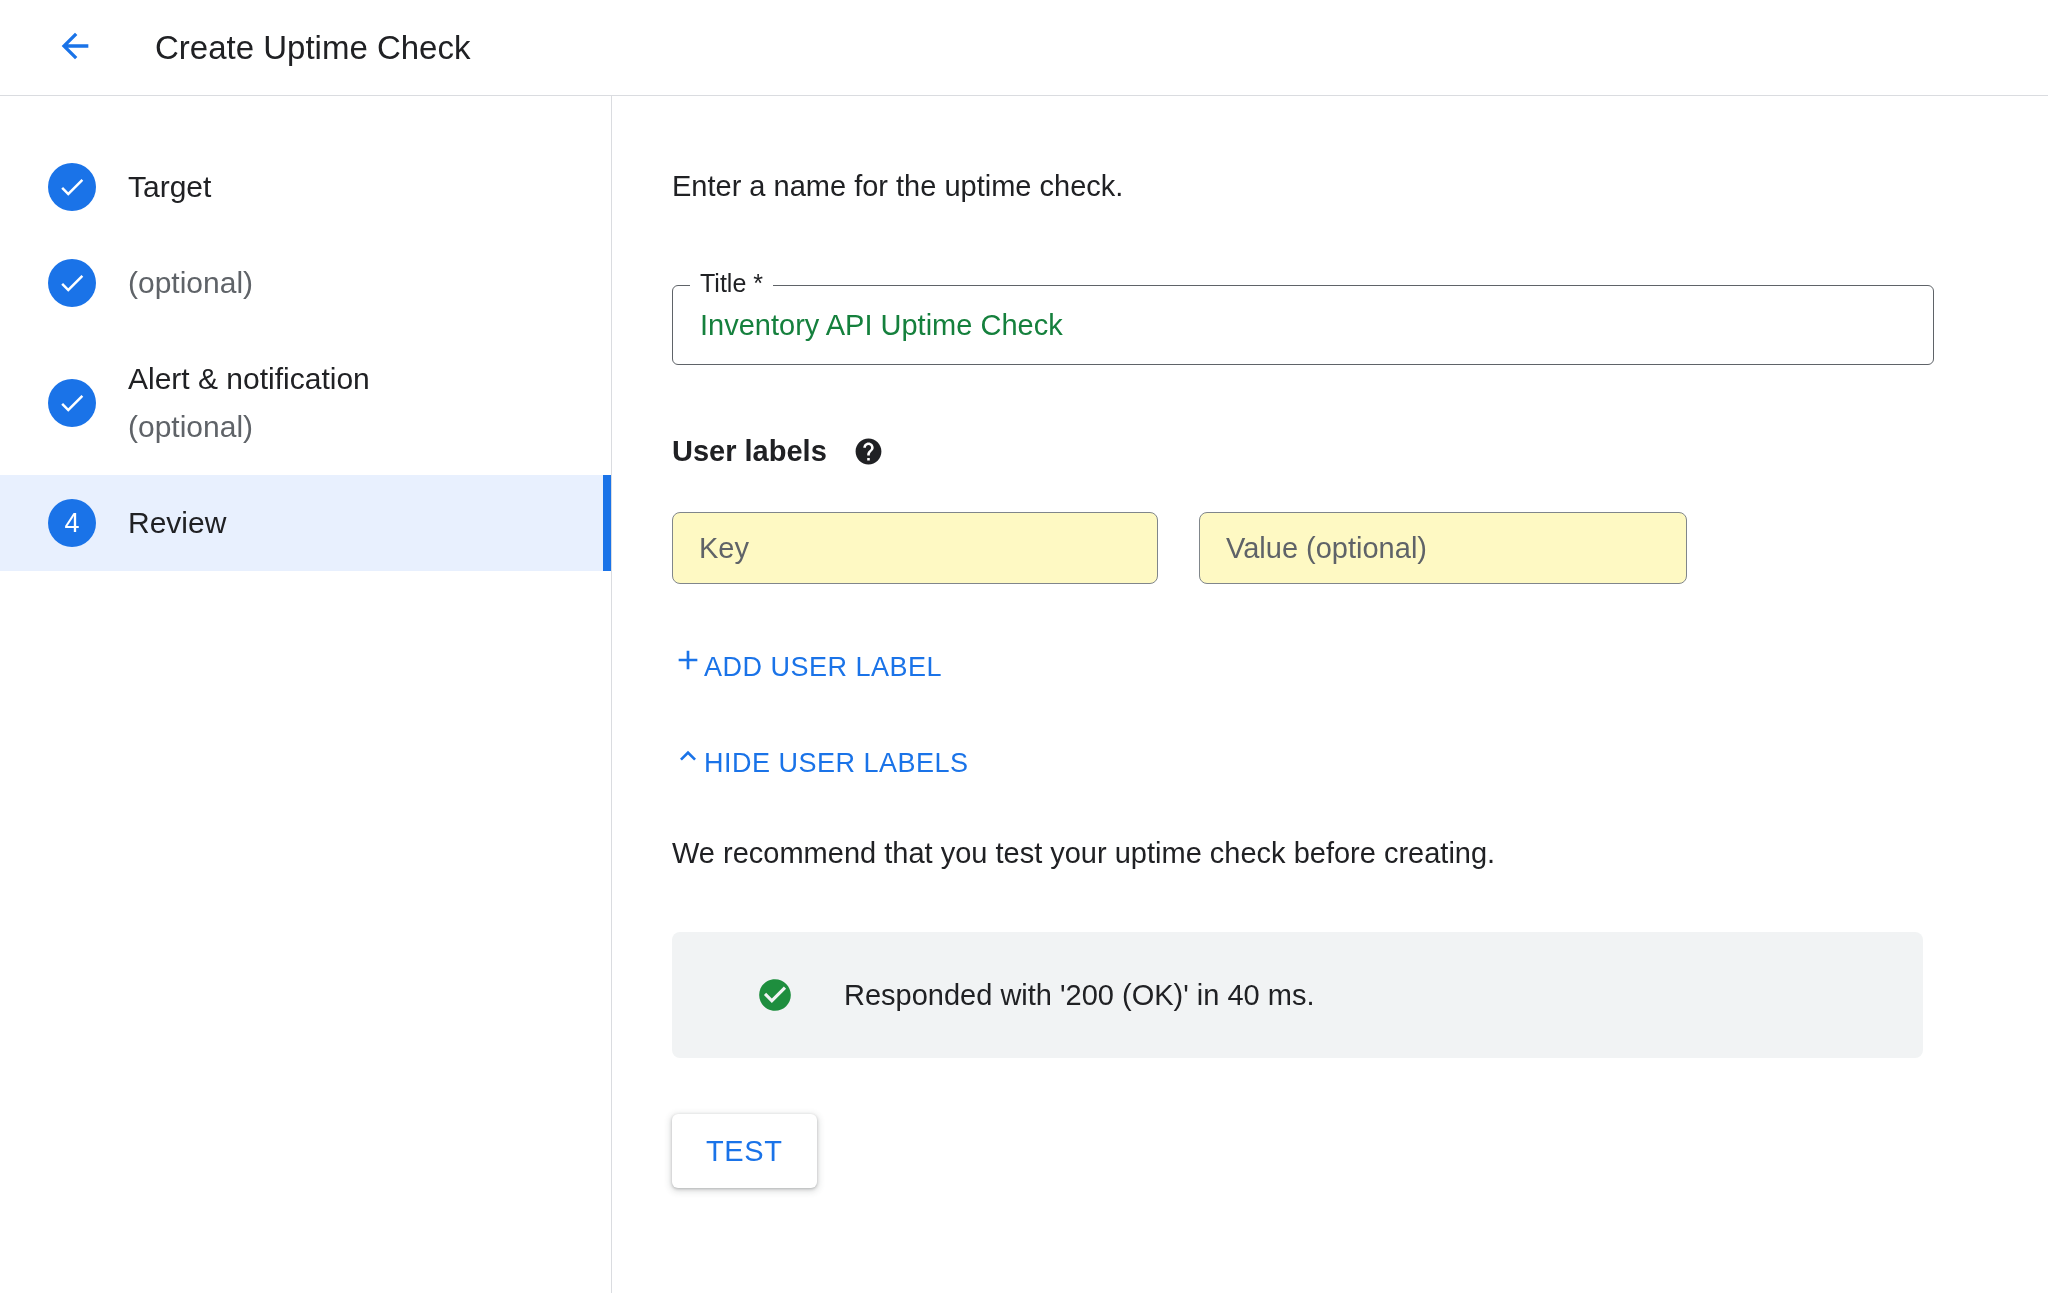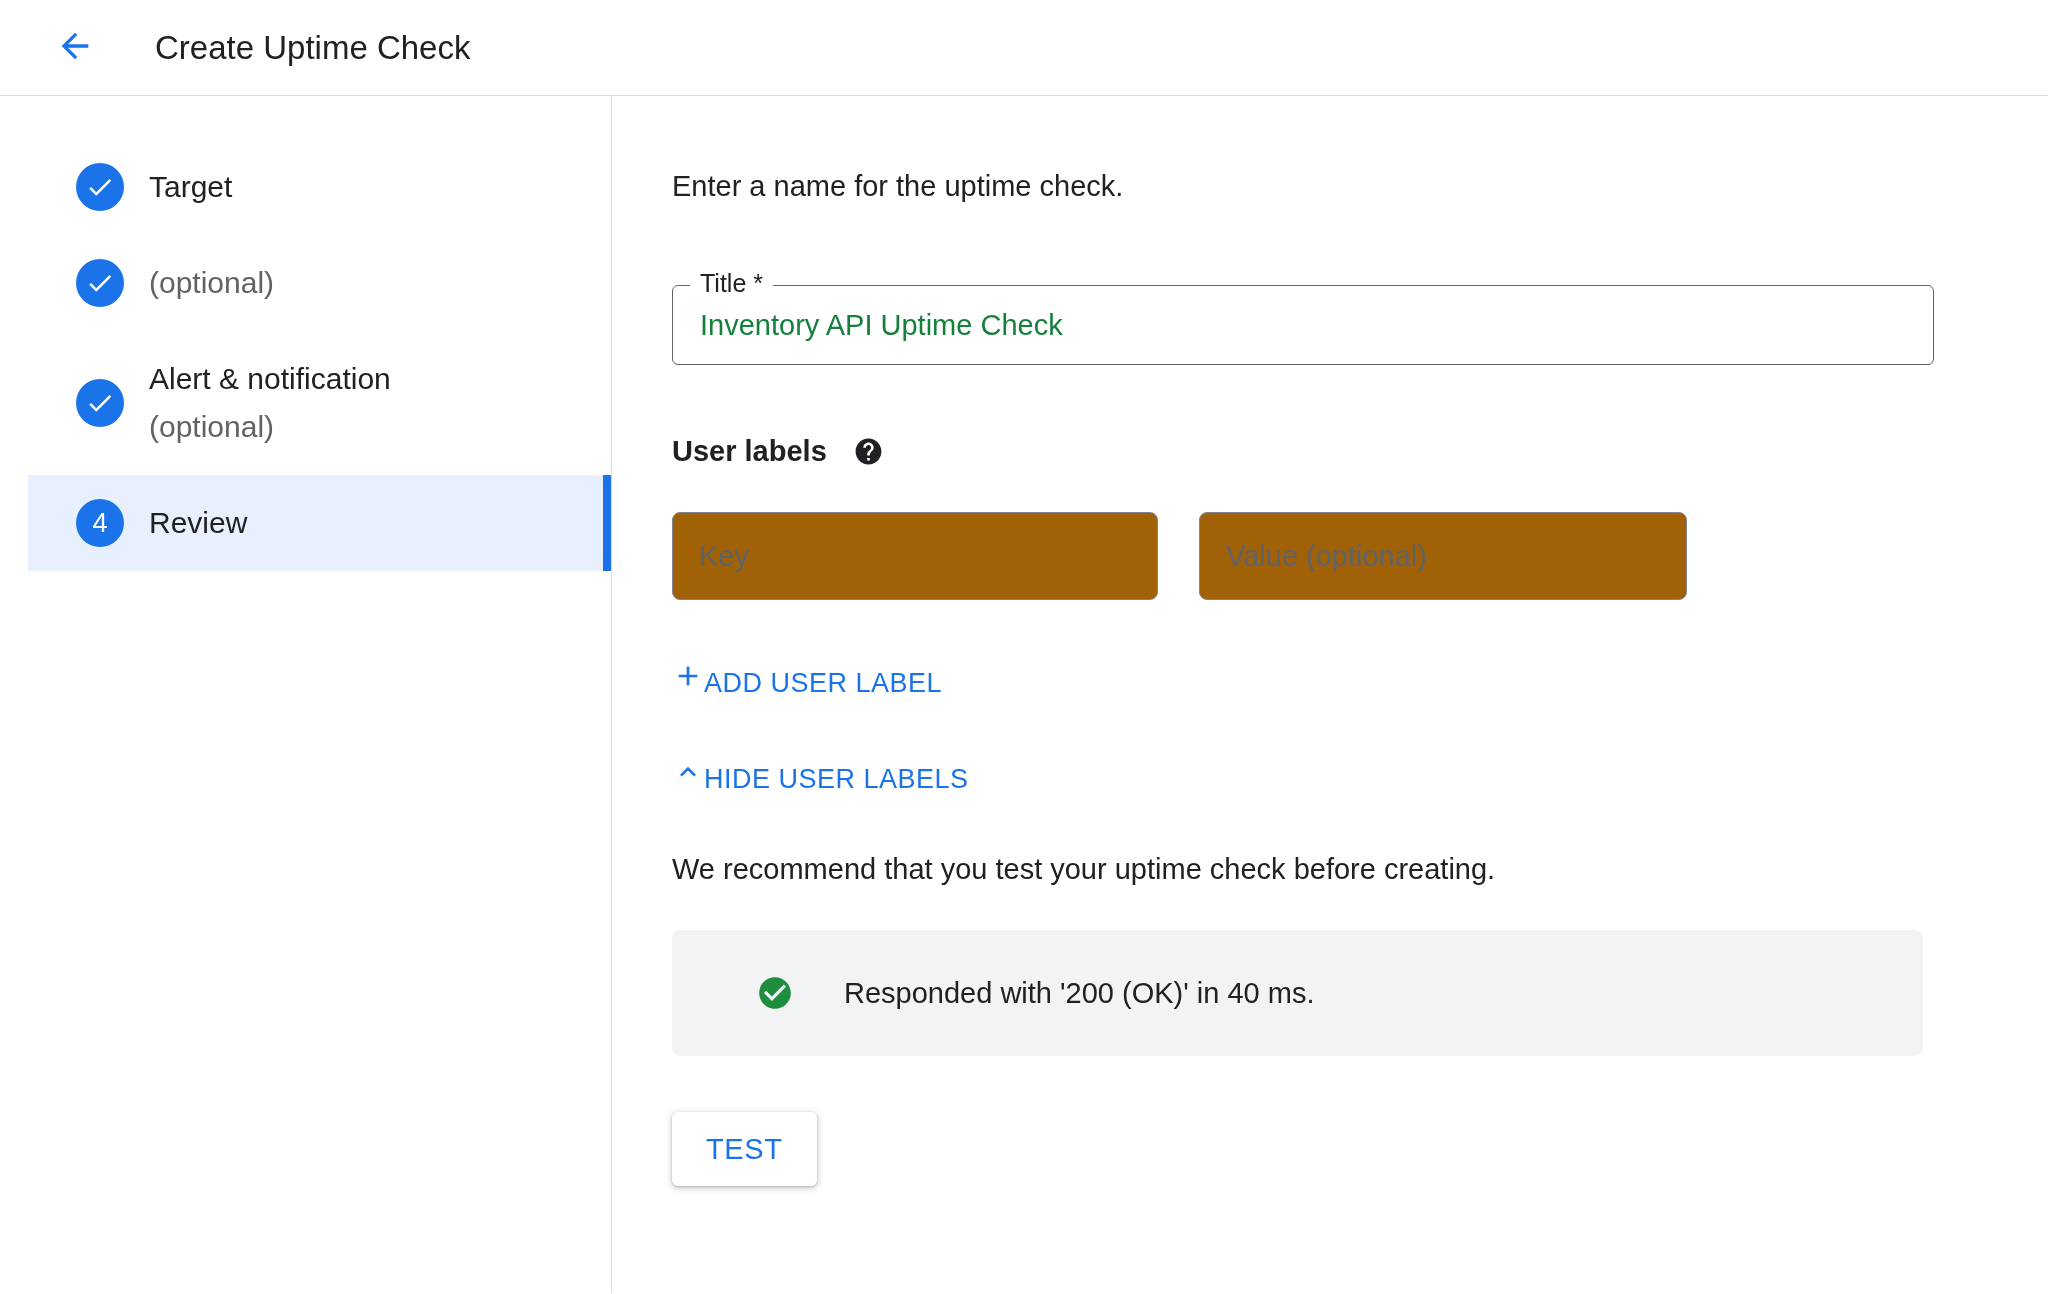--- a/index.html
+++ b/index.html
@@ -40,24 +40,23 @@
   .sidebar {
     width: 612px;
     border-right: 1px solid #dadce0;
     padding-top: 43px;
     flex-shrink:0;
     position:relative;
   }
   .step {
     display:flex;
     align-items:center;
-    gap:25px;
+    gap:32px;
     padding:24px 0 24px 48px;
     position:relative;
-    margin-left:28px;
   }
   .step-circle {
     width:48px; height:48px;
     border-radius:50%;
     background:#1a73e8;
     color:#fff;
     display:flex; align-items:center; justify-content:center;
     flex-shrink:0;
   }
   .step-circle svg { width:30px; height:30px; fill:#fff; }
@@ -138,29 +137,29 @@
     display:flex;
     align-items:center;
     gap:26px;
   }
   .section-heading { font-size:29px; font-weight:700; color:#202124; }
   .help-icon { width:31px; height:31px; display:inline-flex; cursor:pointer; }
   .help-icon svg { width:31px; height:31px; fill:#202124; }
 
   .kv-row { margin-top:44px; display:flex; gap:41px; }
   .kv-input {
-    height:88px;
+    height:72px;
     border:1px solid #80868b;
     border-radius:8px;
     padding:0 26px;
     font-family:"Liberation Sans", sans-serif;
     font-size:29px;
     color:#202124;
     outline:none;
-    background:#a16207;
+    background:#fef9c3;
   }
   .kv-input::placeholder { color:#5f6368; opacity:1; }
   .key-input { width:486px; }
   .value-input { width:488px; }
 
   .link-row {
     display:flex;
     align-items:flex-end;
     color:#1a73e8;
     font-size:27px;
@@ -170,21 +169,21 @@
     width:fit-content;
   }
   .add-label-row { margin-top:60px; }
   .hide-labels-row { margin-top:57px; }
   .link-row svg { width:32px; height:32px; fill:#1a73e8; }
 
   .test-heading { margin-top:64px; }
   .test-desc { margin-top:58px; font-size:29px; color:#202124; }
 
   .result-box {
-    margin-top:44px;
+    margin-top:62px;
     width:1251px;
     height:126px;
     background:#f1f3f4;
     border-radius:8px;
     display:flex;
     align-items:center;
     padding-left:84px;
     gap:50px;
   }
   .success-icon { width:38px; height:38px; display:inline-flex; flex-shrink:0; }

